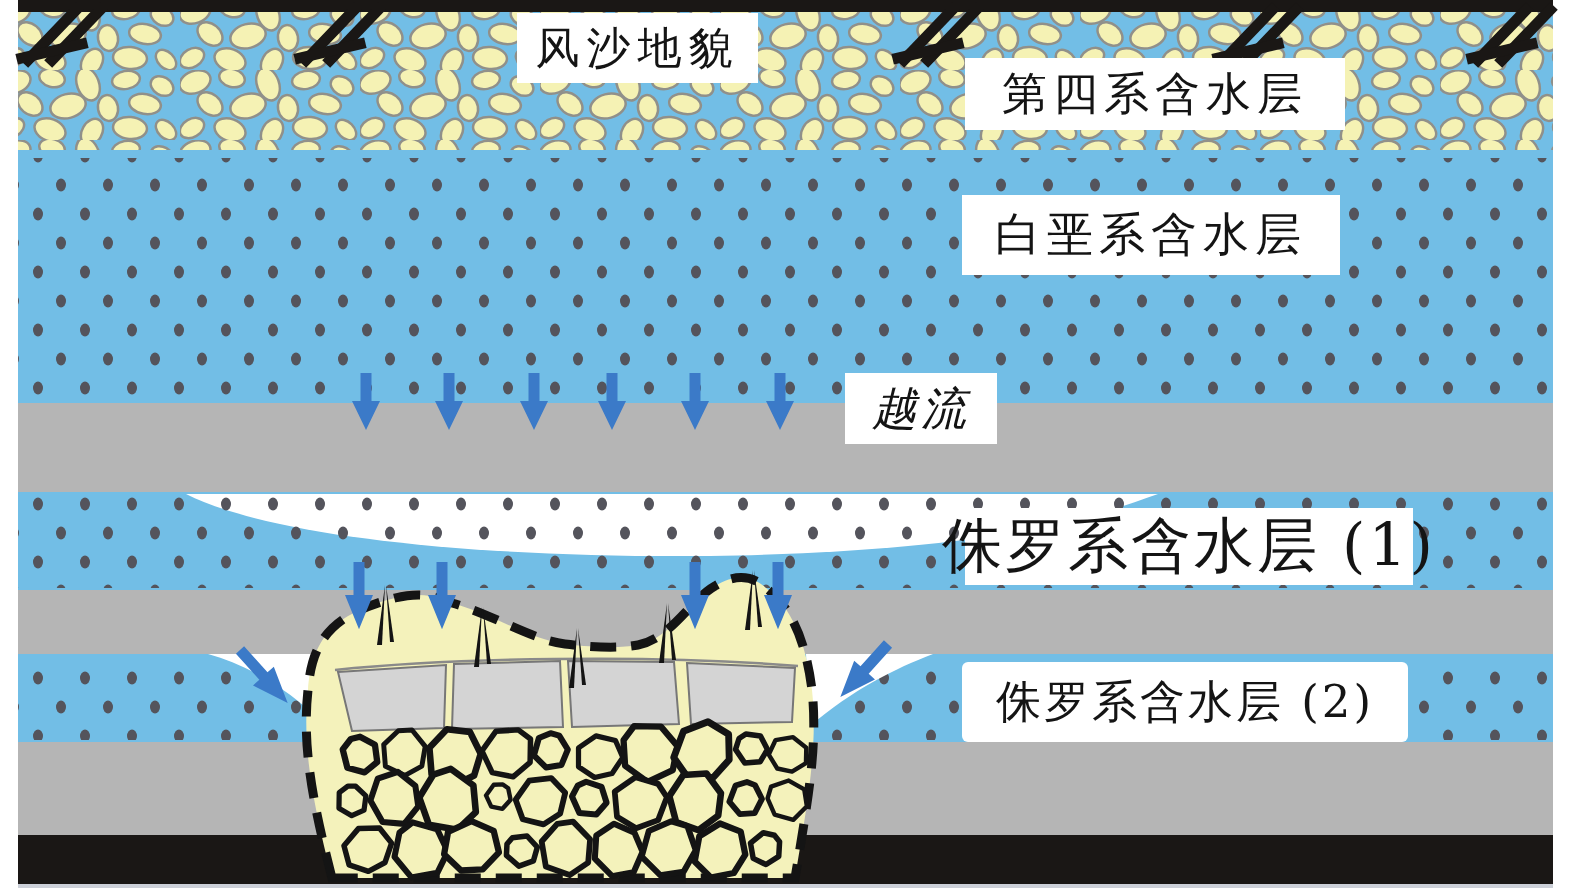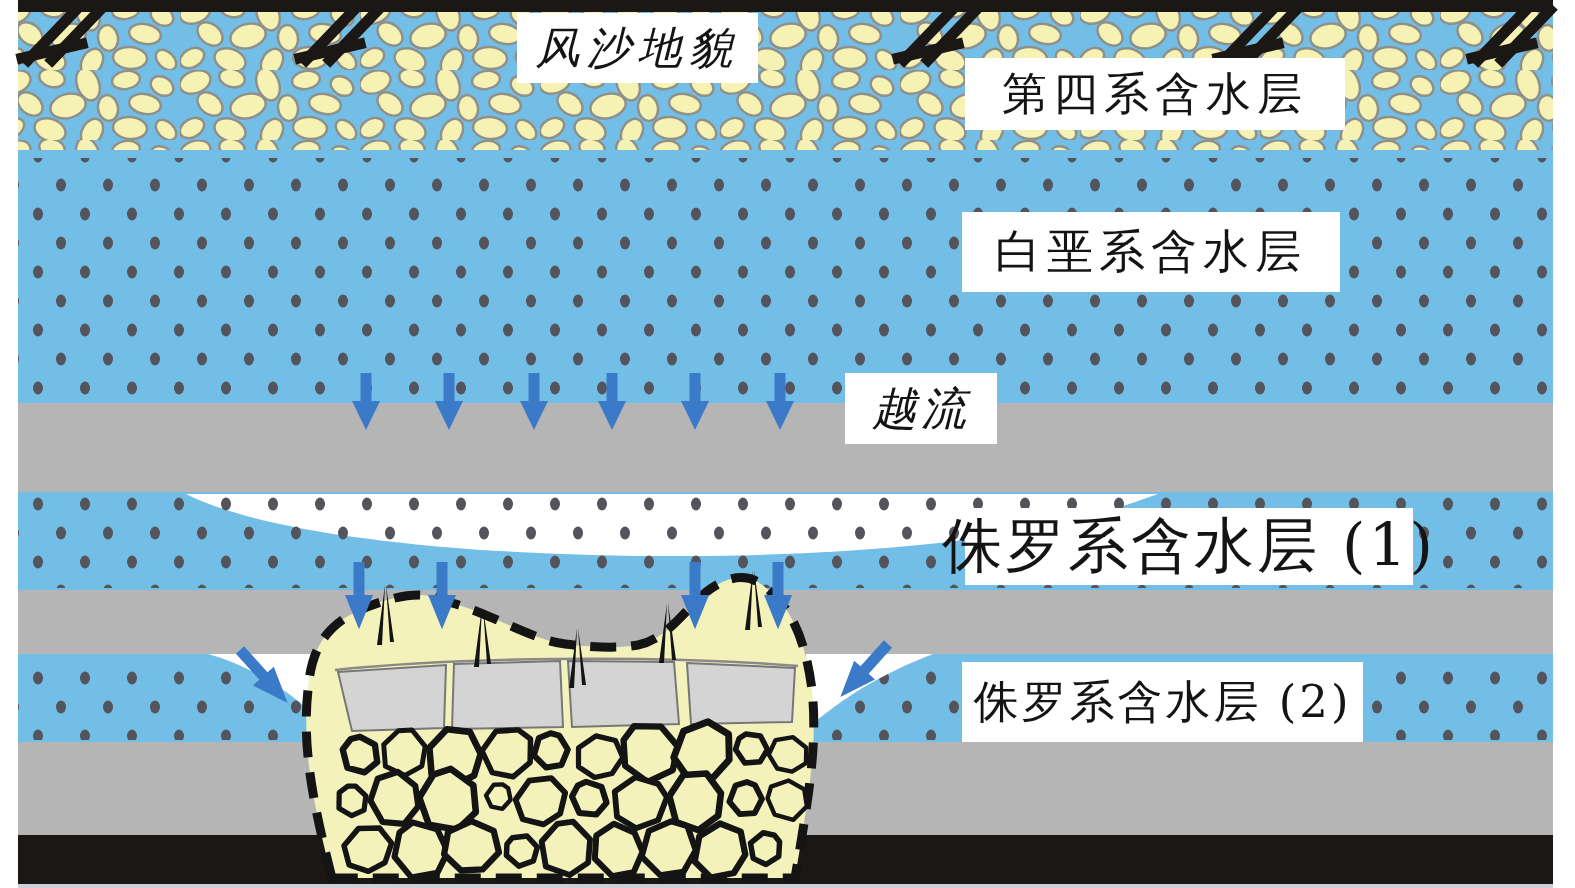--- a/index.html
+++ b/index.html
@@ -12,26 +12,26 @@
   }
   .stage svg{position:absolute;left:0;top:0;}
   .layer-label{
     position:absolute;
     background:#ffffff;
     display:flex;align-items:center;justify-content:center;
     color:#141414;
     white-space:nowrap;
     font-family:"DejaVu Serif","Liberation Serif",serif;
   }
-  .lbl-fengsha {left:517px;top:13px;width:241px;height:70px;font-size:44px;letter-spacing:7px;font-style:italic;}
+  .lbl-fengsha {left:517px;top:13px;width:241px;height:70px;font-size:44px;letter-spacing:7px;}
   .lbl-diqi    {left:965px;top:58px;width:380px;height:72px;font-size:45px;letter-spacing:6px;}
-  .lbl-baie    {left:962px;top:212px;width:378px;height:80px;font-size:46px;letter-spacing:6px;}
+  .lbl-baie    {left:962px;top:195px;width:378px;height:80px;font-size:46px;letter-spacing:6px;}
   .lbl-yueliu  {left:845px;top:373px;width:152px;height:71px;font-size:45px;letter-spacing:4px;font-style:italic;}
   .lbl-zhuluo1 {left:965px;top:508px;width:448px;height:77px;font-size:60px;letter-spacing:3px;}
-  .lbl-zhuluo2 {left:962px;top:662px;width:401px;height:80px;font-size:45px;letter-spacing:3px;}
+  .lbl-zhuluo2 {left:962px;top:662px;width:446px;height:80px;font-size:45px;letter-spacing:3px;border-radius:6px;}
 </style>
 </head>
 <body>
 
 <div class="stage">
 
 <svg width="1575" height="888" viewBox="0 0 1575 888">
   <defs>
 
     <pattern id="pebbles" x="0" y="0" width="180" height="70" patternUnits="userSpaceOnUse">

